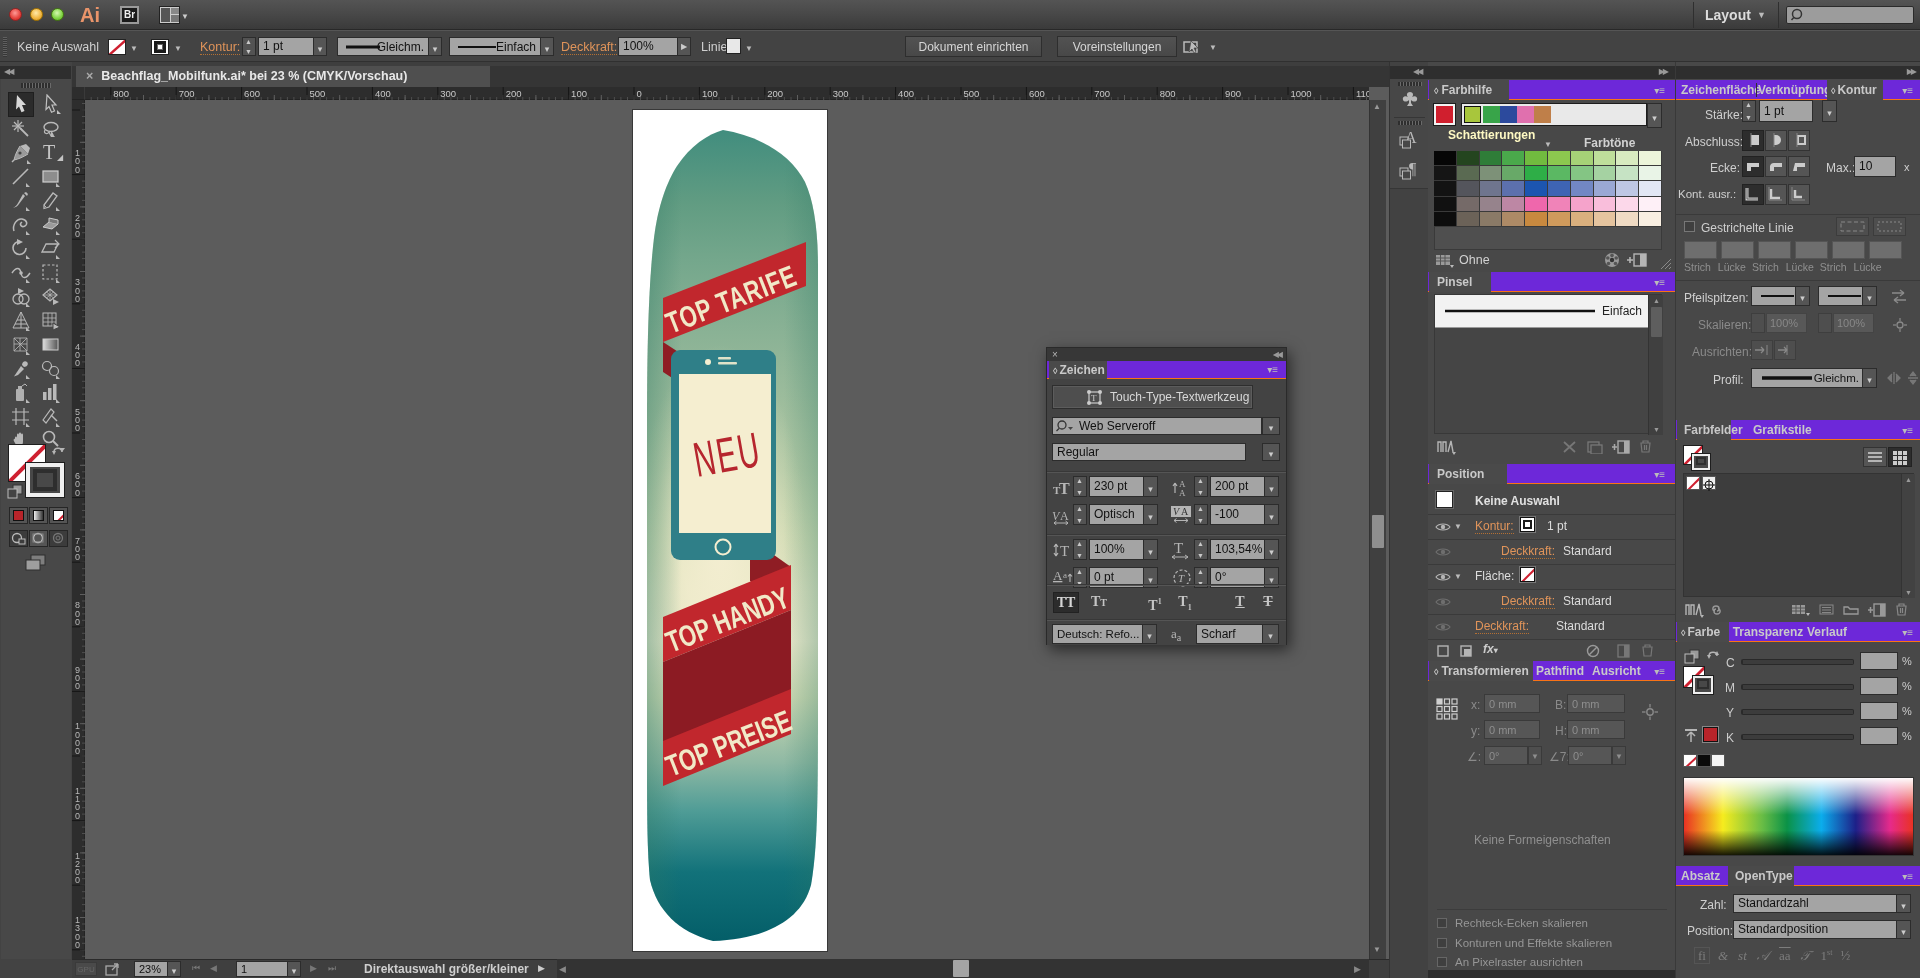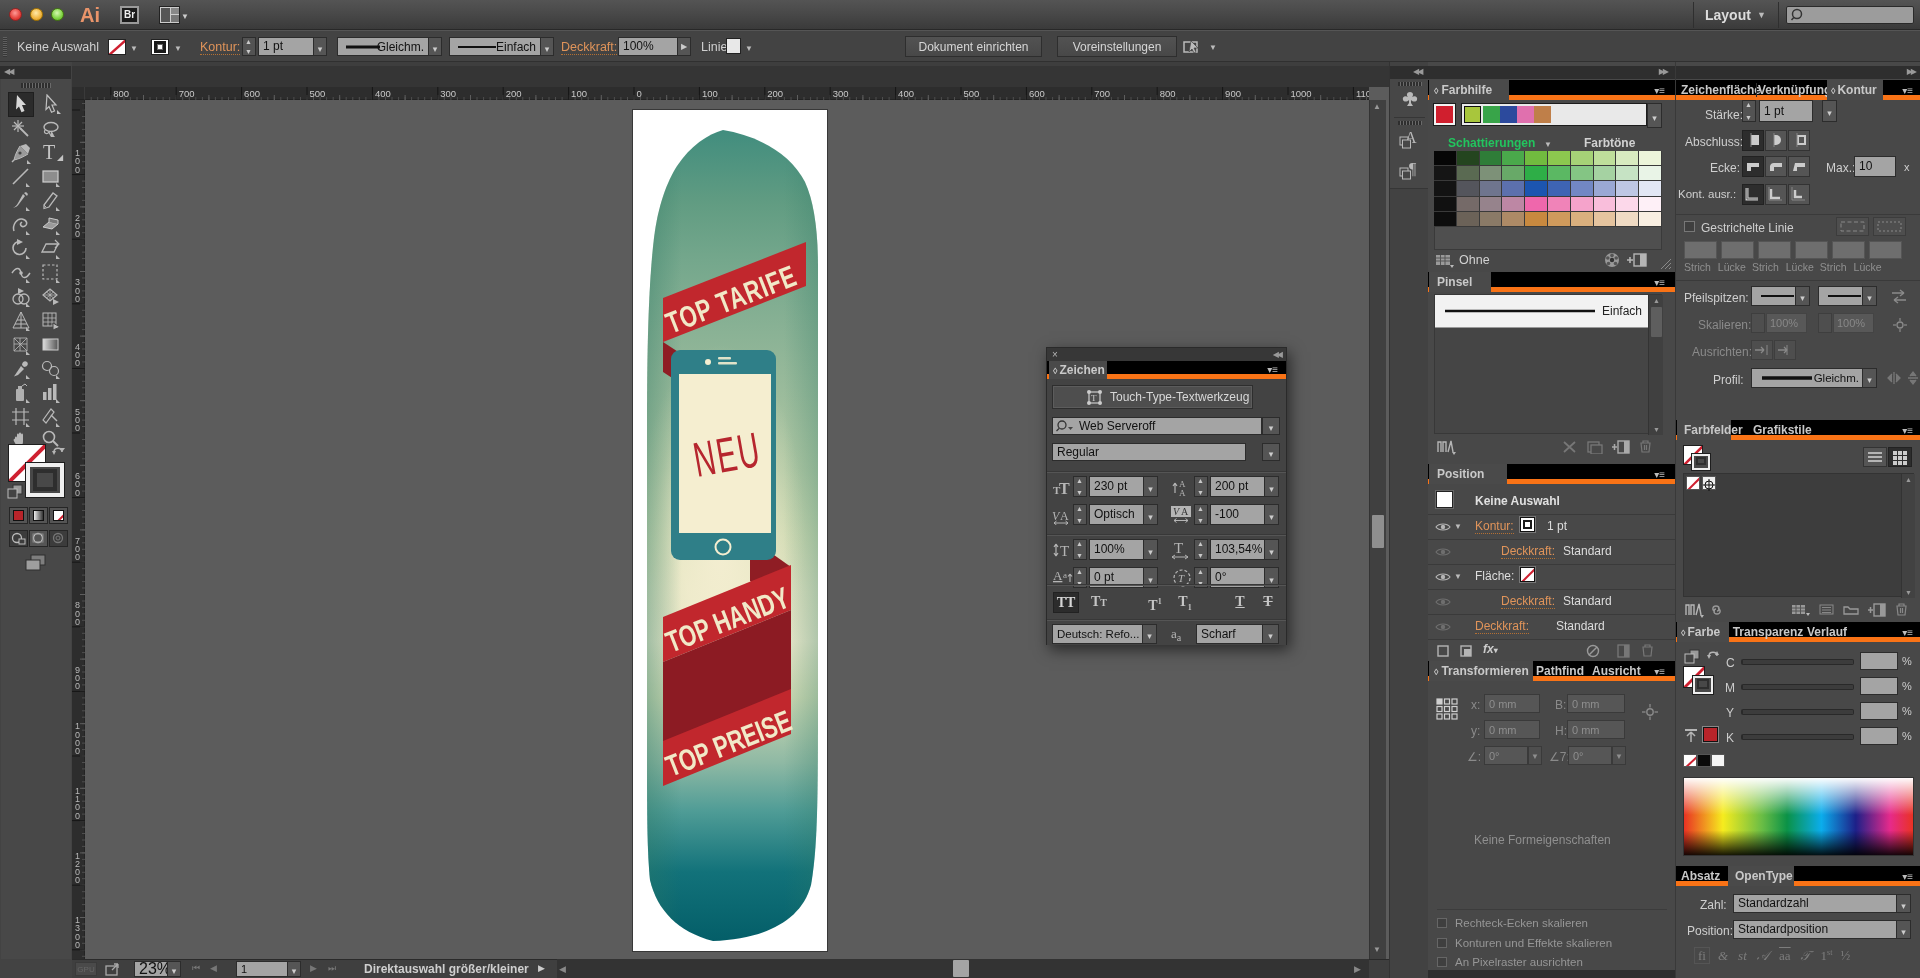--- a/index.html
+++ b/index.html
@@ -37,21 +37,21 @@
 #artboard { left:547px; top:9px; width:194px; height:841px; background:#fff;
   outline:1px solid #383838; }
 #vscroll { left:1369px; top:100px; width:17px; height:859px; background:#404040; border-left:1px solid #333;}
 
 #statusbar { left:72px; top:959px; width:1317px; height:19px; background:#3f3f3f; border-top:1px solid #2a2a2a;}
 #hscroll { left:557px; top:959px; width:812px; height:19px; background:#333; }
 
 #strip { left:1389px; top:62px; width:39px; height:916px; background:#424242; border-left:1px solid #333; }
 #midcol { left:1428px; top:62px; width:247px; height:916px; background:#484848; }
 #rightcol { left:1675px; top:62px; width:245px; height:916px; background:#484848; border-left:1px solid #393939; }
-.ptabrow { position:absolute; background:#000000; border-bottom:5px solid #f97316; }
+.ptabrow { position:absolute; background:#6d28d9; border-bottom:1px solid #f97316; }
 .ptab { position:absolute; color:#c9c9c9; font-size:12px; font-weight:bold; }
 .atab { background:#4a4a4a; }
 .pmenu { position:absolute; color:#bbb; font-size:10px; }
 
 .stp { position:absolute; width:14px; background:#535353; border:1px solid #2c2c2c; }
 .stp:before { content:"▲"; position:absolute; top:0; left:2px; font-size:7px; color:#c9c9c9; }
 .stp:after { content:"▼"; position:absolute; bottom:0; left:2px; font-size:7px; color:#c9c9c9; }
 .sep { position:absolute; height:1px; background:#3a3a3a; }
 </style>
 </head>
@@ -329,20 +329,21 @@
         </svg></div>
 
     <svg class="abs" style="left:22px;top:474px;" width="26" height="20">
         <rect x="8" y="2" width="14" height="10" fill="#7e7e7e" stroke="#2e2e2e"></rect>
         <rect x="3" y="7" width="14" height="10" fill="#9e9e9e" stroke="#2e2e2e"></rect>
       </svg>
   </div>
 
   <div class="abs" style="left:72px;top:62px;width:1317px;height:4px;background:#3e3e3e;"></div>
   <div id="tabbar" class="abs"></div>
+  <div id="doctab" class="abs"><span style="color:#aaa;margin:0 8px 0 10px;">×</span>Beachflag_Mobilfunk.ai* bei 23 % (CMYK/Vorschau)</div>
   <div id="rulercorner" class="abs"></div>
   <div id="hruler" class="abs">
       <svg width="1284" height="13" style="position:absolute;left:0;top:0;">
         <line x1="-0.4" y1="10" x2="-0.4" y2="13" stroke="#4e4e4e" stroke-width="1"></line>
         <line x1="6.2" y1="10" x2="6.2" y2="13" stroke="#4e4e4e" stroke-width="1"></line>
         <line x1="12.7" y1="10" x2="12.7" y2="13" stroke="#4e4e4e" stroke-width="1"></line>
         <line x1="19.3" y1="10" x2="19.3" y2="13" stroke="#4e4e4e" stroke-width="1"></line>
         <line x1="25.8" y1="10" x2="25.8" y2="13" stroke="#4e4e4e" stroke-width="1"></line>
         <line x1="32.3" y1="10" x2="32.3" y2="13" stroke="#4e4e4e" stroke-width="1"></line>
         <line x1="38.9" y1="10" x2="38.9" y2="13" stroke="#4e4e4e" stroke-width="1"></line>
@@ -902,21 +903,21 @@
     <div class="abs" style="left:3px;top:2px;color:#999;font-size:8px;">▲</div>
     <div class="abs" style="left:2px;top:415px;width:12px;height:33px;background:#8f8f8f;border-radius:1px;"></div>
     <div class="abs" style="left:3px;top:845px;color:#999;font-size:8px;">▼</div>
   </div>
   <div id="statusbar" class="abs">
     <div class="abs" style="left:3px;top:2px;width:22px;height:14px;background:#4a4a4a;border:1px solid #3a3a3a;color:#666;font-size:8px;text-align:center;line-height:14px;">GPU</div>
     <svg class="abs" style="left:33px;top:2px;" width="18" height="15">
         <rect x="1" y="4" width="11" height="9" fill="none" stroke="#a9a9a9" stroke-width="1.3"></rect>
         <path d="M7 8 L13 2 M13 2 L9 2 M13 2 L13 6" stroke="#a9a9a9" stroke-width="1.3" fill="none"></path>
       </svg>
-    <div class="abs field" style="left:62px;top:1px;width:34px;height:16px;line-height:14px;font-size:16px;">23%</div>
+    <div class="abs field" style="left:62px;top:1px;width:34px;height:16px;line-height:14px;font-size:11px;">23%</div>
     <div class="abs ddb" style="left:95px;top:1px;width:14px;height:16px;line-height:14px;"></div>
     <div class="abs" style="left:120px;top:3px;color:#777;font-size:9px;">⏮</div>
     <div class="abs" style="left:138px;top:3px;color:#777;font-size:9px;">◀</div>
     <div class="abs field" style="left:164px;top:1px;width:52px;height:16px;line-height:14px;font-size:11px;">1</div>
     <div class="abs ddb" style="left:215px;top:1px;width:14px;height:16px;line-height:14px;"></div>
     <div class="abs" style="left:238px;top:3px;color:#777;font-size:9px;">▶</div>
     <div class="abs" style="left:256px;top:3px;color:#777;font-size:9px;">⏭</div>
     <div class="abs" style="left:292px;top:2px;color:#cfcfcf;font-size:12px;font-weight:bold;">Direktauswahl größer/kleiner</div>
     <div class="abs" style="left:466px;top:3px;color:#ccc;font-size:9px;">▶</div>
   </div>
@@ -961,21 +962,21 @@
     <div class="abs" style="left:0;top:38px;width:247px;height:172px;background:#484848;">
       <div class="abs" style="left:6px;top:4px;width:21px;height:21px;background:#d01f2e;border:2px solid #f2f2f2;outline:1px solid #1c1c1c;"></div>
       <div class="abs" style="left:33px;top:3px;width:186px;height:23px;background:#e9e9e9;border:1px solid #1c1c1c;">
         <div class="abs" style="left:2px;top:2px;width:17px;height:17px;background:#a8c63c;border:1.5px solid #111;"></div>
         <div class="abs" style="left:21px;top:2px;width:17px;height:17px;background:#38a449;"></div>
         <div class="abs" style="left:38px;top:2px;width:17px;height:17px;background:#2c4a9d;"></div>
         <div class="abs" style="left:55px;top:2px;width:17px;height:17px;background:#e070ae;"></div>
         <div class="abs" style="left:72px;top:2px;width:17px;height:17px;background:#bf7f49;"></div>
       </div>
       <div class="abs ddb" style="left:219px;top:3px;width:15px;height:25px;line-height:23px;"></div>
-      <div class="abs" style="left:20px;top:36px;color:#22c55e;font-size:12px;font-weight:bold;">Schattierungen</div>
+      <div class="abs" style="left:20px;top:28px;color:#fef9c3;font-size:12px;font-weight:bold;">Schattierungen</div>
       <div class="abs" style="left:116px;top:40px;color:#bbb;font-size:8px;">▼</div>
       <div class="abs" style="left:156px;top:36px;color:#d2d2d2;font-size:12px;font-weight:bold;">Farbtöne</div>
       <div class="abs" id="cgrid" style="left:6px;top:51px;width:228px;height:76px;background:#3a3a3a;">
           <div style="position:absolute;left:0.0px;top:0.0px;width:21.8px;height:14.2px;background:#060606;"></div>
           <div style="position:absolute;left:22.8px;top:0.0px;width:21.8px;height:14.2px;background:#24451f;"></div>
           <div style="position:absolute;left:45.6px;top:0.0px;width:21.8px;height:14.2px;background:#2f7d38;"></div>
           <div style="position:absolute;left:68.4px;top:0.0px;width:21.8px;height:14.2px;background:#4aa94b;"></div>
           <div style="position:absolute;left:91.2px;top:0.0px;width:21.8px;height:14.2px;background:#71bb3f;"></div>
           <div style="position:absolute;left:114.0px;top:0.0px;width:21.8px;height:14.2px;background:#8cc84f;"></div>
           <div style="position:absolute;left:136.8px;top:0.0px;width:21.8px;height:14.2px;background:#a6d277;"></div>

